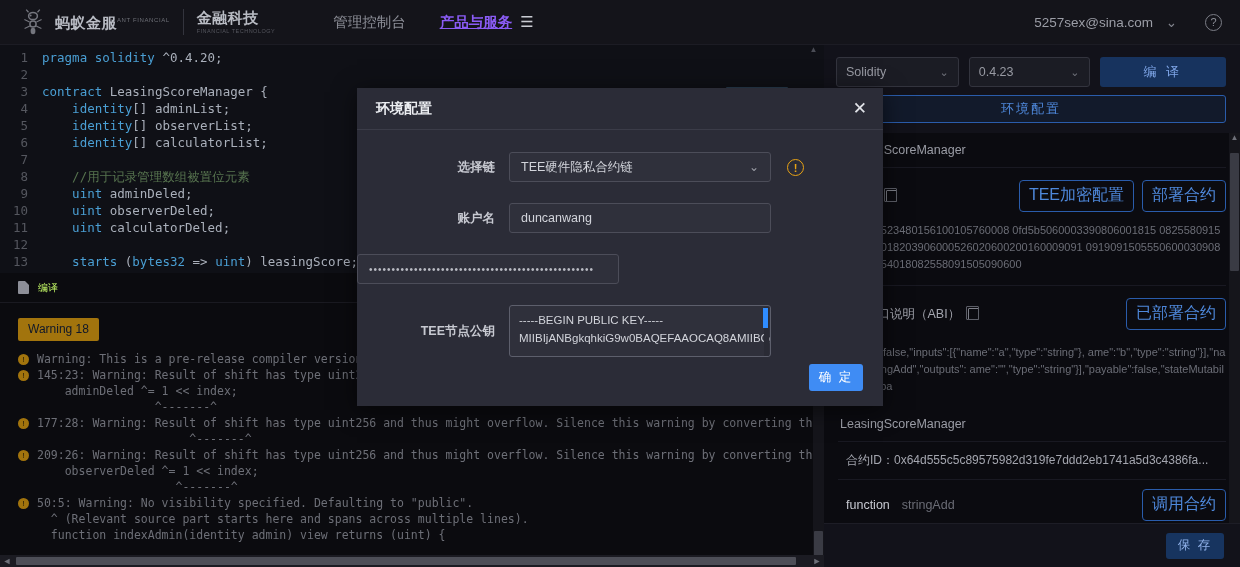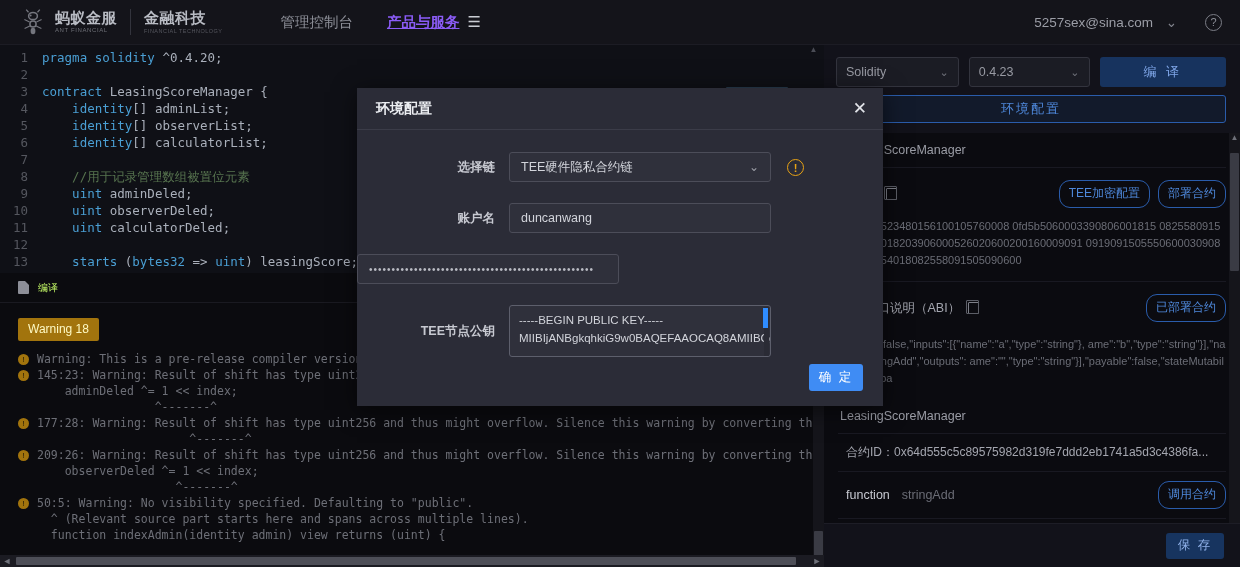--- a/index.html
+++ b/index.html
@@ -14,21 +14,21 @@
   
   .topnav {
     position: absolute; top: 0; left: 0; width: 1240px; height: 45px;
     background: #14141a; display: flex; align-items: center;
     border-bottom: 1px solid #1c1c24;
   }
   .brand { display: flex; align-items: center; padding-left: 18px; height: 100%; }
   .ant-logo { width: 30px; height: 30px; position: relative; opacity: .72; }
   .ant-logo svg { display: block; }
   .brand-cn {
-    margin-left: 7px; display: flex; flex-direction: column; justify-content: center;
+    margin-left: 7px; display: flex; flex-direction: row; justify-content: center;
   }
   .brand-cn .b1 { font-size: 15px; color: #b9bcc4; font-weight: bold; letter-spacing: .5px; line-height: 15px;}
   .brand-cn .b2 { font-size: 6px; color: #6e7077; letter-spacing: .6px; margin-top: 2px; line-height: 7px;}
   .brand-div { width: 1px; height: 26px; background: #33343d; margin: 0 13px; }
   .brand-cn2 { display:flex; flex-direction:column; justify-content:center; }
   .brand-cn2 .b1 { font-size: 15px; color: #b9bcc4; font-weight: bold; letter-spacing: .5px; line-height: 15px;}
   .brand-cn2 .b2 { font-size: 5.5px; color: #55565e; letter-spacing: .5px; margin-top: 3px; line-height: 7px;}
 
   .nav-items { display: flex; align-items: center; margin-left: 58px; height: 100%; }
   .nav-item { font-size: 14.5px; color: #8e9099; margin-right: 34px; cursor: pointer; }
@@ -80,21 +80,21 @@
   .console-head {
     height: 30px; display: flex; align-items: center; padding-left: 18px;
     border-bottom: 1px solid #1a1a21;
   }
   .console-head .file-ico { width: 11px; height: 13px; background: #8d8f98; position: relative; margin-right: 9px; border-radius:1px;}
   .console-head .file-ico:after{content:"";position:absolute;right:0;top:0;border-width:0 4px 4px 0;border-style:solid;border-color:#0b0b0f #0b0b0f transparent transparent;}
   .console-head .t { font-size: 10px; color: #bef264; }
 
   .warn-badge {
     display: inline-block; margin: 15px 0 10px 18px; padding: 4px 10px 5px 10px;
-    background: #a2740d; color: #fef9c3; font-size: 12px; border-radius: 2px;
+    background: #a2740d; color: #0f172a; font-size: 12px; border-radius: 2px;
   }
   .warn-list { padding-left: 18px; font-family: "DejaVu Sans Mono","Liberation Mono", monospace; font-size: 11.5px; color: #6d6f77; }
   .wline { display: flex; align-items: flex-start; height: 16px; line-height: 16px; white-space: pre; }
   .wicon {
     flex: none; width: 11px; height: 11px; border-radius: 50%;
     background: #a2740d; color: #1a1404; font-size: 8px; line-height: 11px;
     text-align: center; margin-right: 8px; margin-top: 3px; font-family: "Liberation Sans", sans-serif;
   }
   .wtxt { color: #6d6f77; }
   .wsub { padding-left: 19px; color: #6d6f77; white-space: pre; height: 16px; line-height:16px;}
@@ -135,22 +135,22 @@
   .rp-inner { padding: 0 14px 0 14px; }
   .rp-section-title { font-size: 12.5px; color: #9b9da6; padding: 10px 0 10px 2px; border-bottom: 1px solid #191922;}
   .rp-row {
     display: flex; align-items: center; padding: 12px 0 10px 2px;
   }
   .rp-row .lbl { font-size: 12.5px; color: #a4a6af; }
   .copy-ico { width: 11px; height: 12px; border: 1px solid #7d7f88; margin-left: 8px; border-radius: 1px; position: relative; cursor:pointer;}
   .copy-ico:before { content:""; position:absolute; left:-3px; top:-3px; width:11px; height:12px; border:1px solid #5c5e67; border-radius:1px;}
   .rp-row .spacer { margin-left: auto; }
   .obtn {
-    border: 1px solid #2a5cab; color: #4e88db; background: transparent; font-size: 12px;
-    border-radius: 11px; padding: 4px 9px 5px 9px; margin-left: 8px; cursor: pointer;
+    border: 1px solid #2a5cab; color: #4e88db; background: transparent; font-size: 16px;
+    border-radius: 4px; padding: 4px 9px 5px 9px; margin-left: 8px; cursor: pointer;
   }
   .hexblob {
     font-size: 11px; color: #6b6d76; line-height: 17px; word-break: break-all;
     font-family: "Liberation Sans", sans-serif; padding-bottom: 12px; border-bottom:1px solid #191922;
   }
   .abiblob {
     font-size: 11px; color: #6b6d76; line-height: 17px; word-break: break-all;
     font-family: "Liberation Sans", sans-serif; padding: 4px 0 12px 2px;
   }
   .contract-id { font-size: 12px; color: #a4a6af; padding: 10px 0 10px 8px; }

